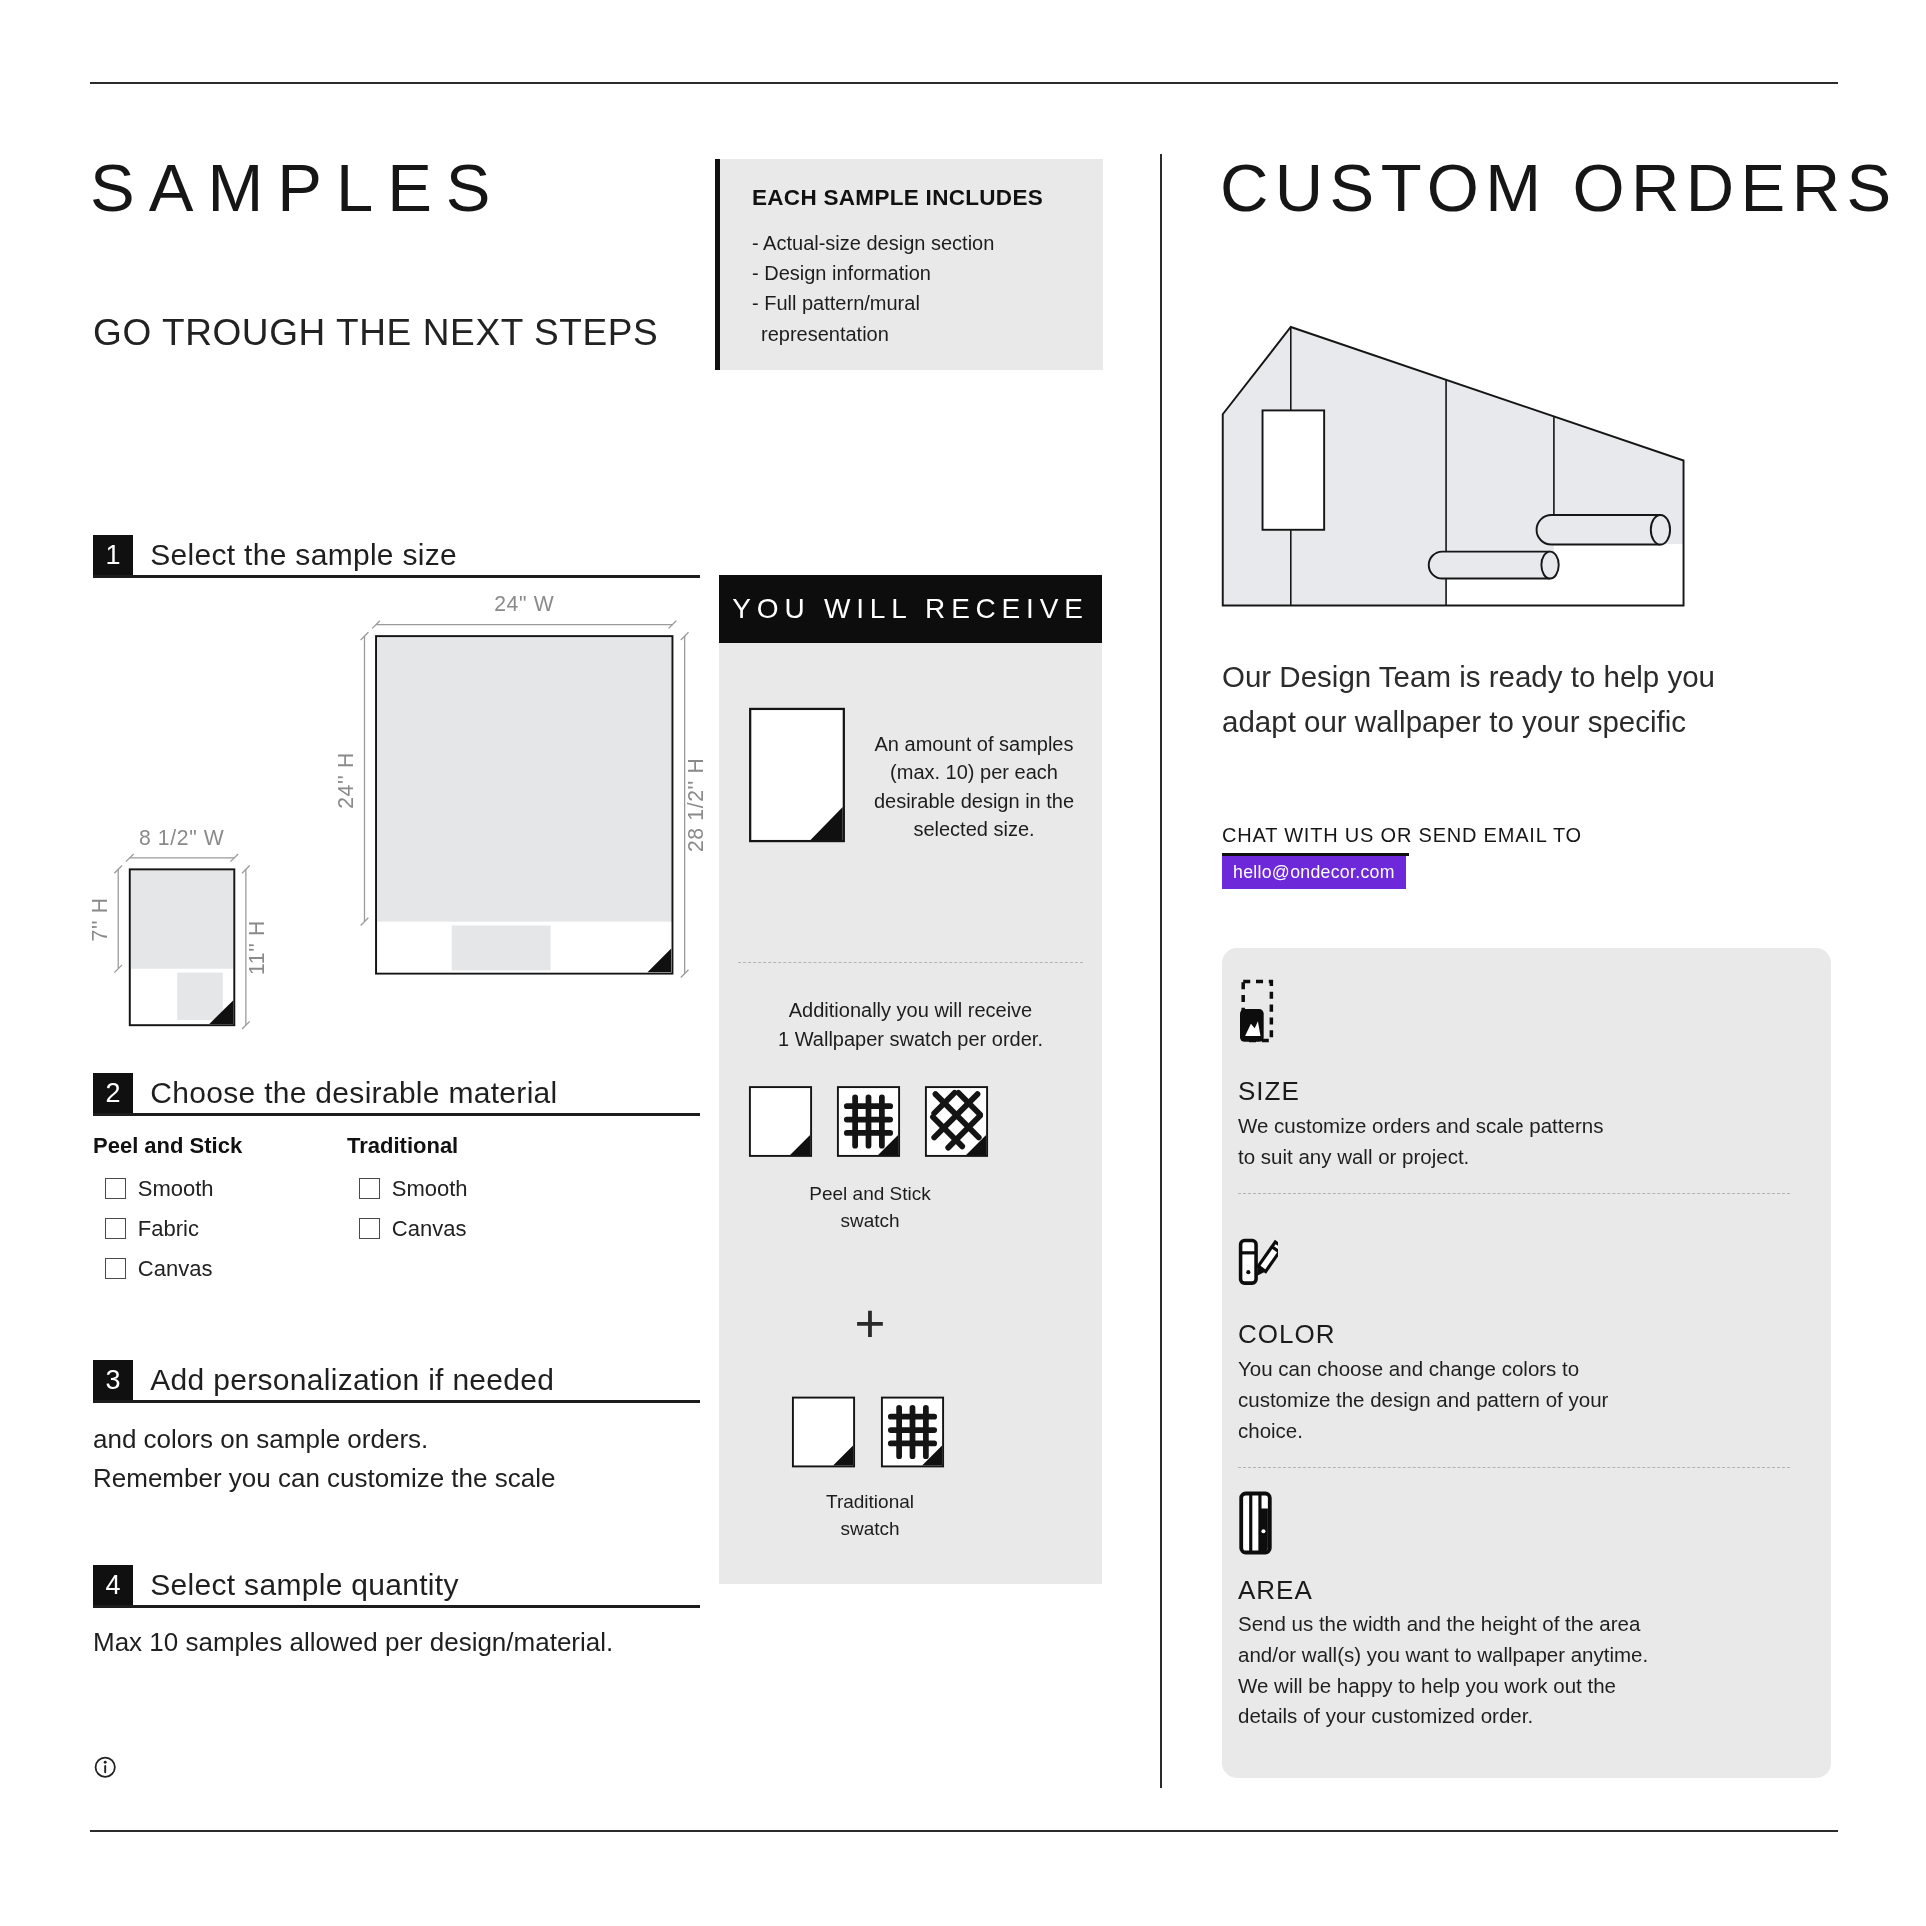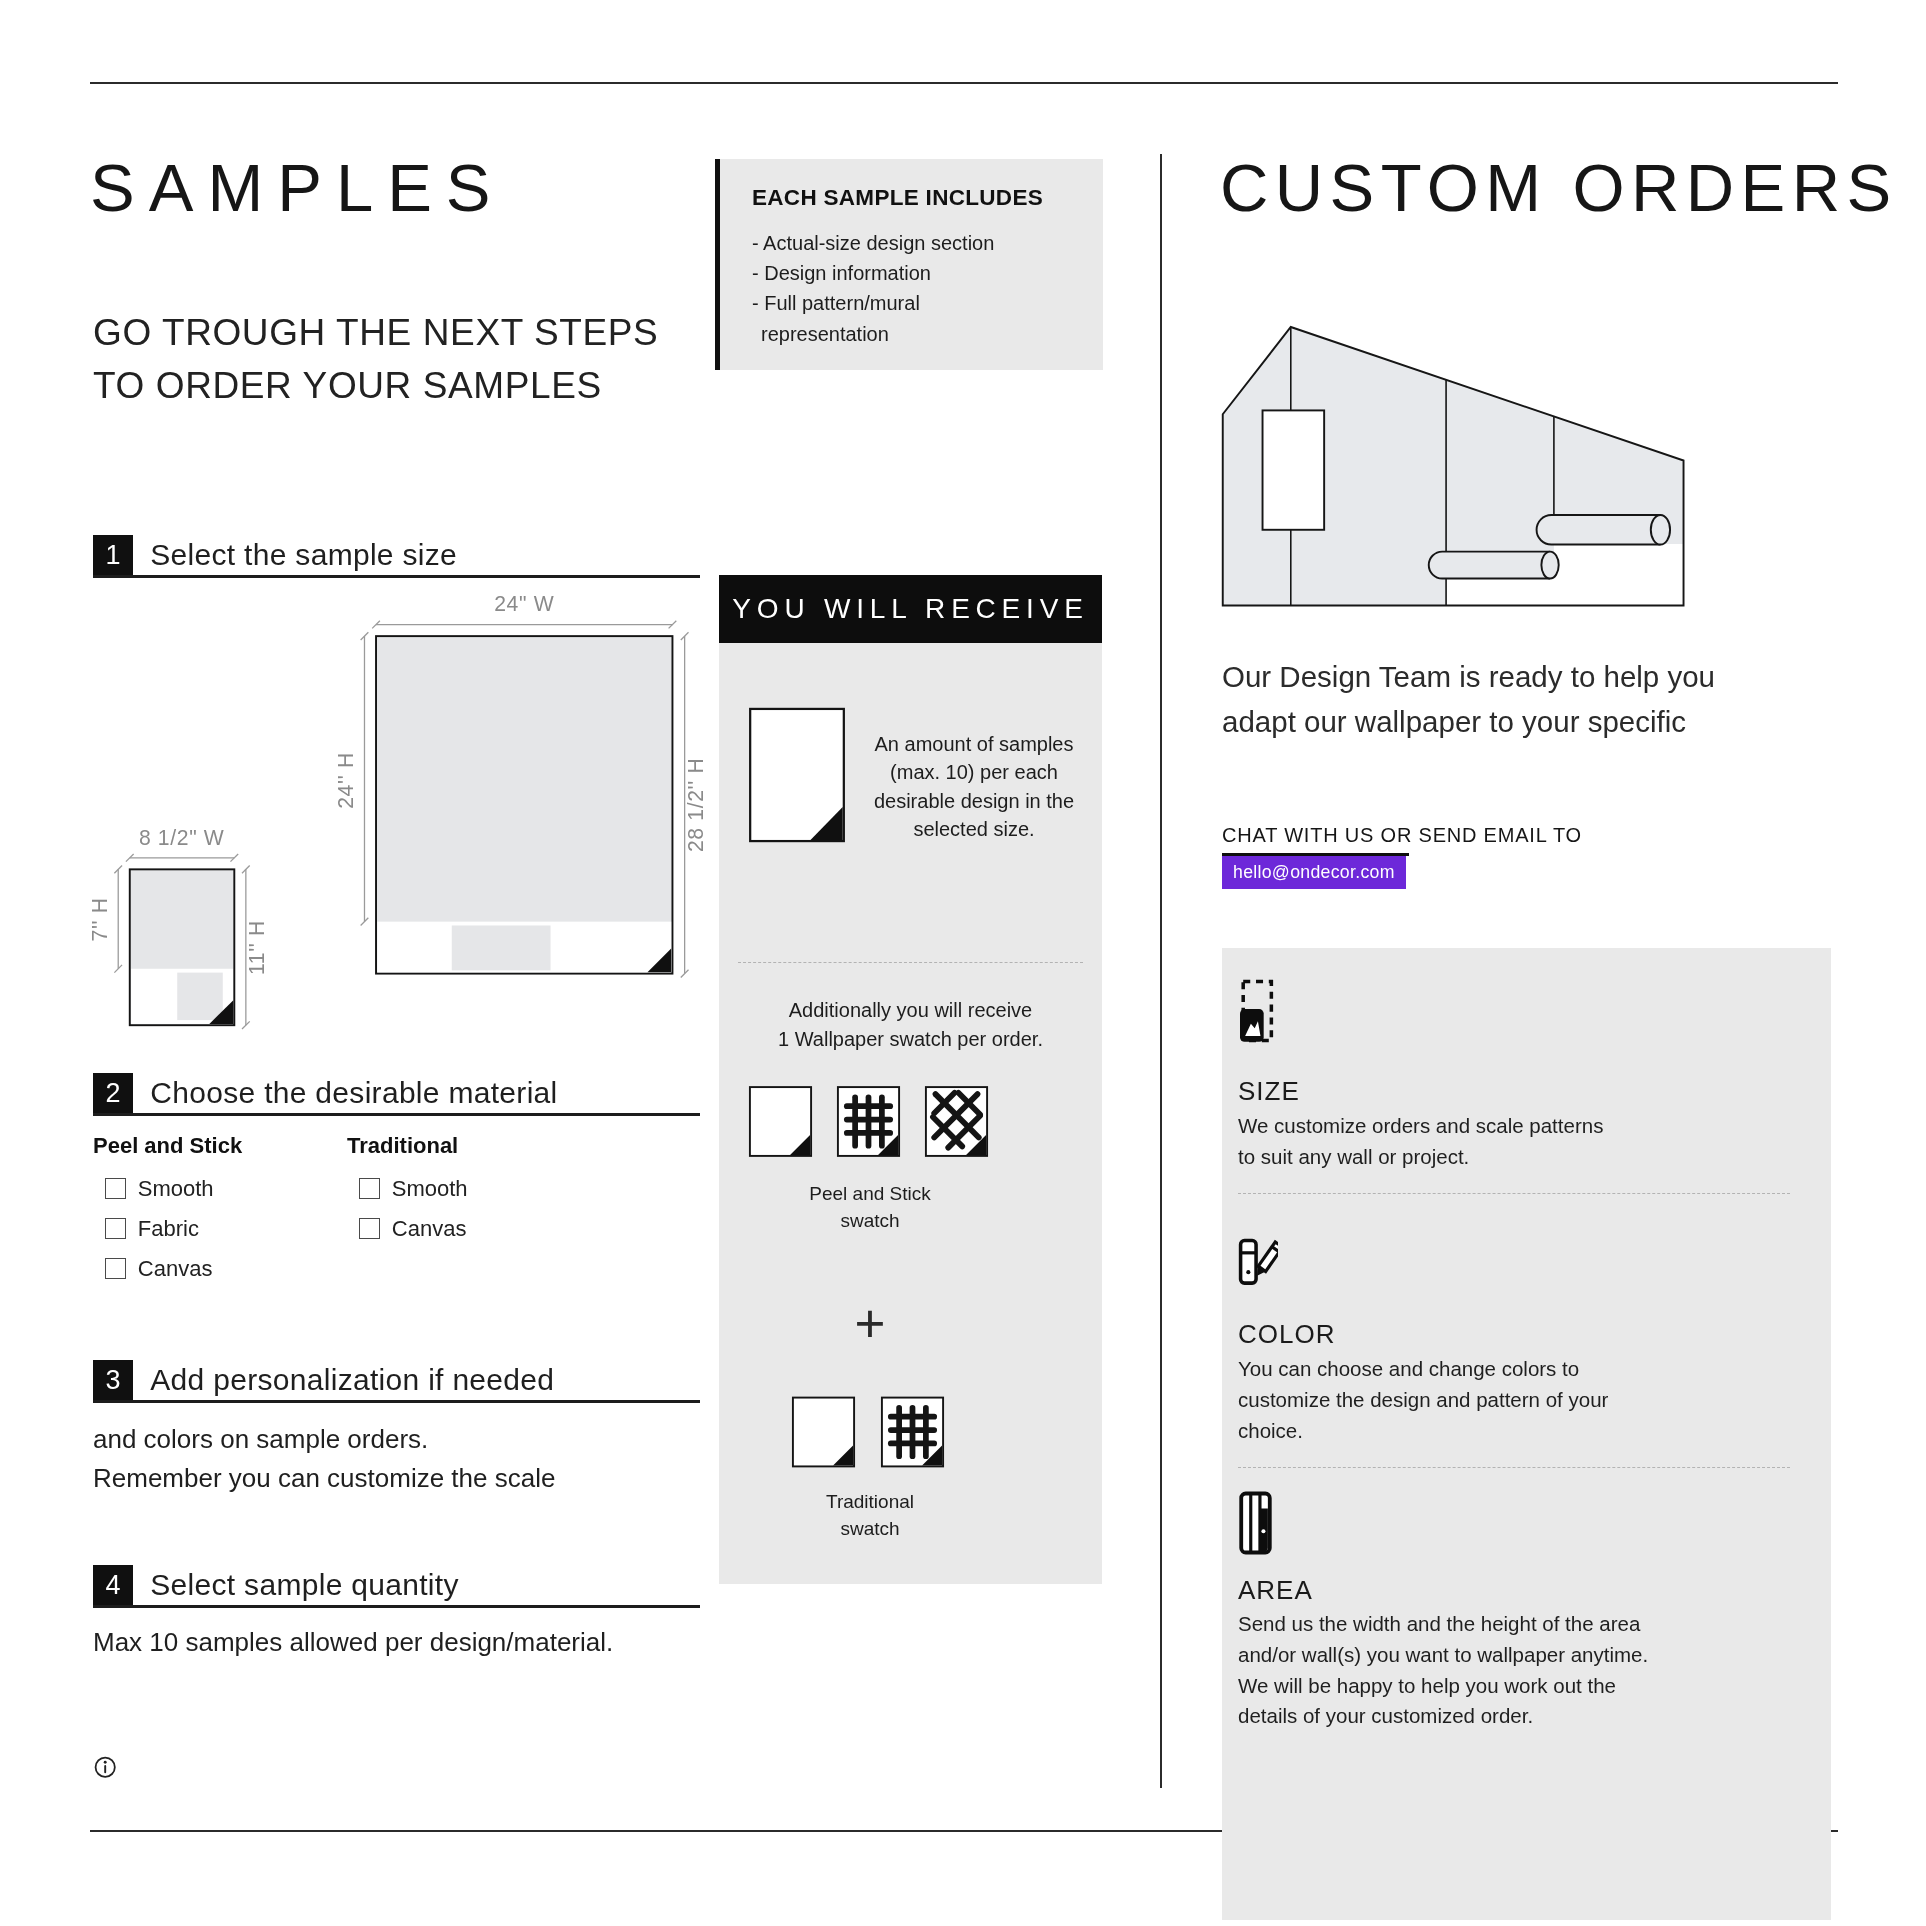--- a/index.html
+++ b/index.html
@@ -39,37 +39,36 @@
   .amount-text{width:228px;font-size:20px;font-weight:400;line-height:1.42;color:#1d1d1d;}
   .center-txt{text-align:center;font-size:20px;font-weight:400;line-height:1.45;color:#1d1d1d;}
   .swatch-row{display:flex;}
   .swatch-label{text-align:center;font-size:19px;font-weight:400;line-height:1.4;color:#1d1d1d;}
   .plus-sign{font-size:53px;font-weight:300;color:#2a2a2a;text-align:center;line-height:1;}
   
   .intro{font-size:29.5px;font-weight:300;line-height:1.52;color:#2b2b2b;white-space:nowrap;}
   .chat-label{font-size:20px;font-weight:400;letter-spacing:0.8px;color:#161616;white-space:nowrap;}
   .chat-rule{width:187px;height:2.6px;background:#0f0f0f;}
   .email-badge{display:inline-block;background:#6d28d9;color:#ffffff;font-size:17.7px;font-weight:400;padding:5.8px 11px 6.4px 11px;letter-spacing:0.3px;}
-  .features-box{width:609px;height:972px;background:#e9e9e9;position:relative;}
+  .features-box{width:609px;height:830px;background:#e9e9e9;position:relative;border-radius:15px;}
   .feat-title{font-size:26px;font-weight:400;letter-spacing:1px;color:#1b1b1b;}
   .feat-lines{font-size:20.5px;font-weight:300;line-height:1.5;color:#1f1f1f;}
   .dim-label{fill:#8a8a8a;font-size:33px;font-weight:400;letter-spacing:1px;}
 </style>
 </head>
 <body>
 
 <div class="abs h-rule" style="left:90px;top:82px;width:1748px;"></div>
 <div class="abs h-rule" style="left:90px;top:1830px;width:1748px;"></div>
 <div class="abs v-rule" style="left:1160px;top:154px;height:1634px;"></div>
 
 <div class="abs big-title" style="left:90px;top:149px;">SAMPLES</div>
 
 <div class="abs subtitle" style="left:93px;top:307px;">
   <div>GO TROUGH THE NEXT STEPS</div>
-  <div>TO ORDER YOUR SAMPLES</div>
 </div>
 
 <div class="abs step" style="left:93px;top:535px;">
   <div class="step-badge">1</div>
   <div class="step-title">Select the sample size</div>
 </div>
 <div class="abs step-rule" style="left:93px;top:575px;"></div>
 
 <svg class="abs" style="left:90px;top:823px;" width="186" height="212" viewBox="0 0 290 330">
   <text class="dim-label" x="143" y="34" text-anchor="middle">8 1/2" W</text>

